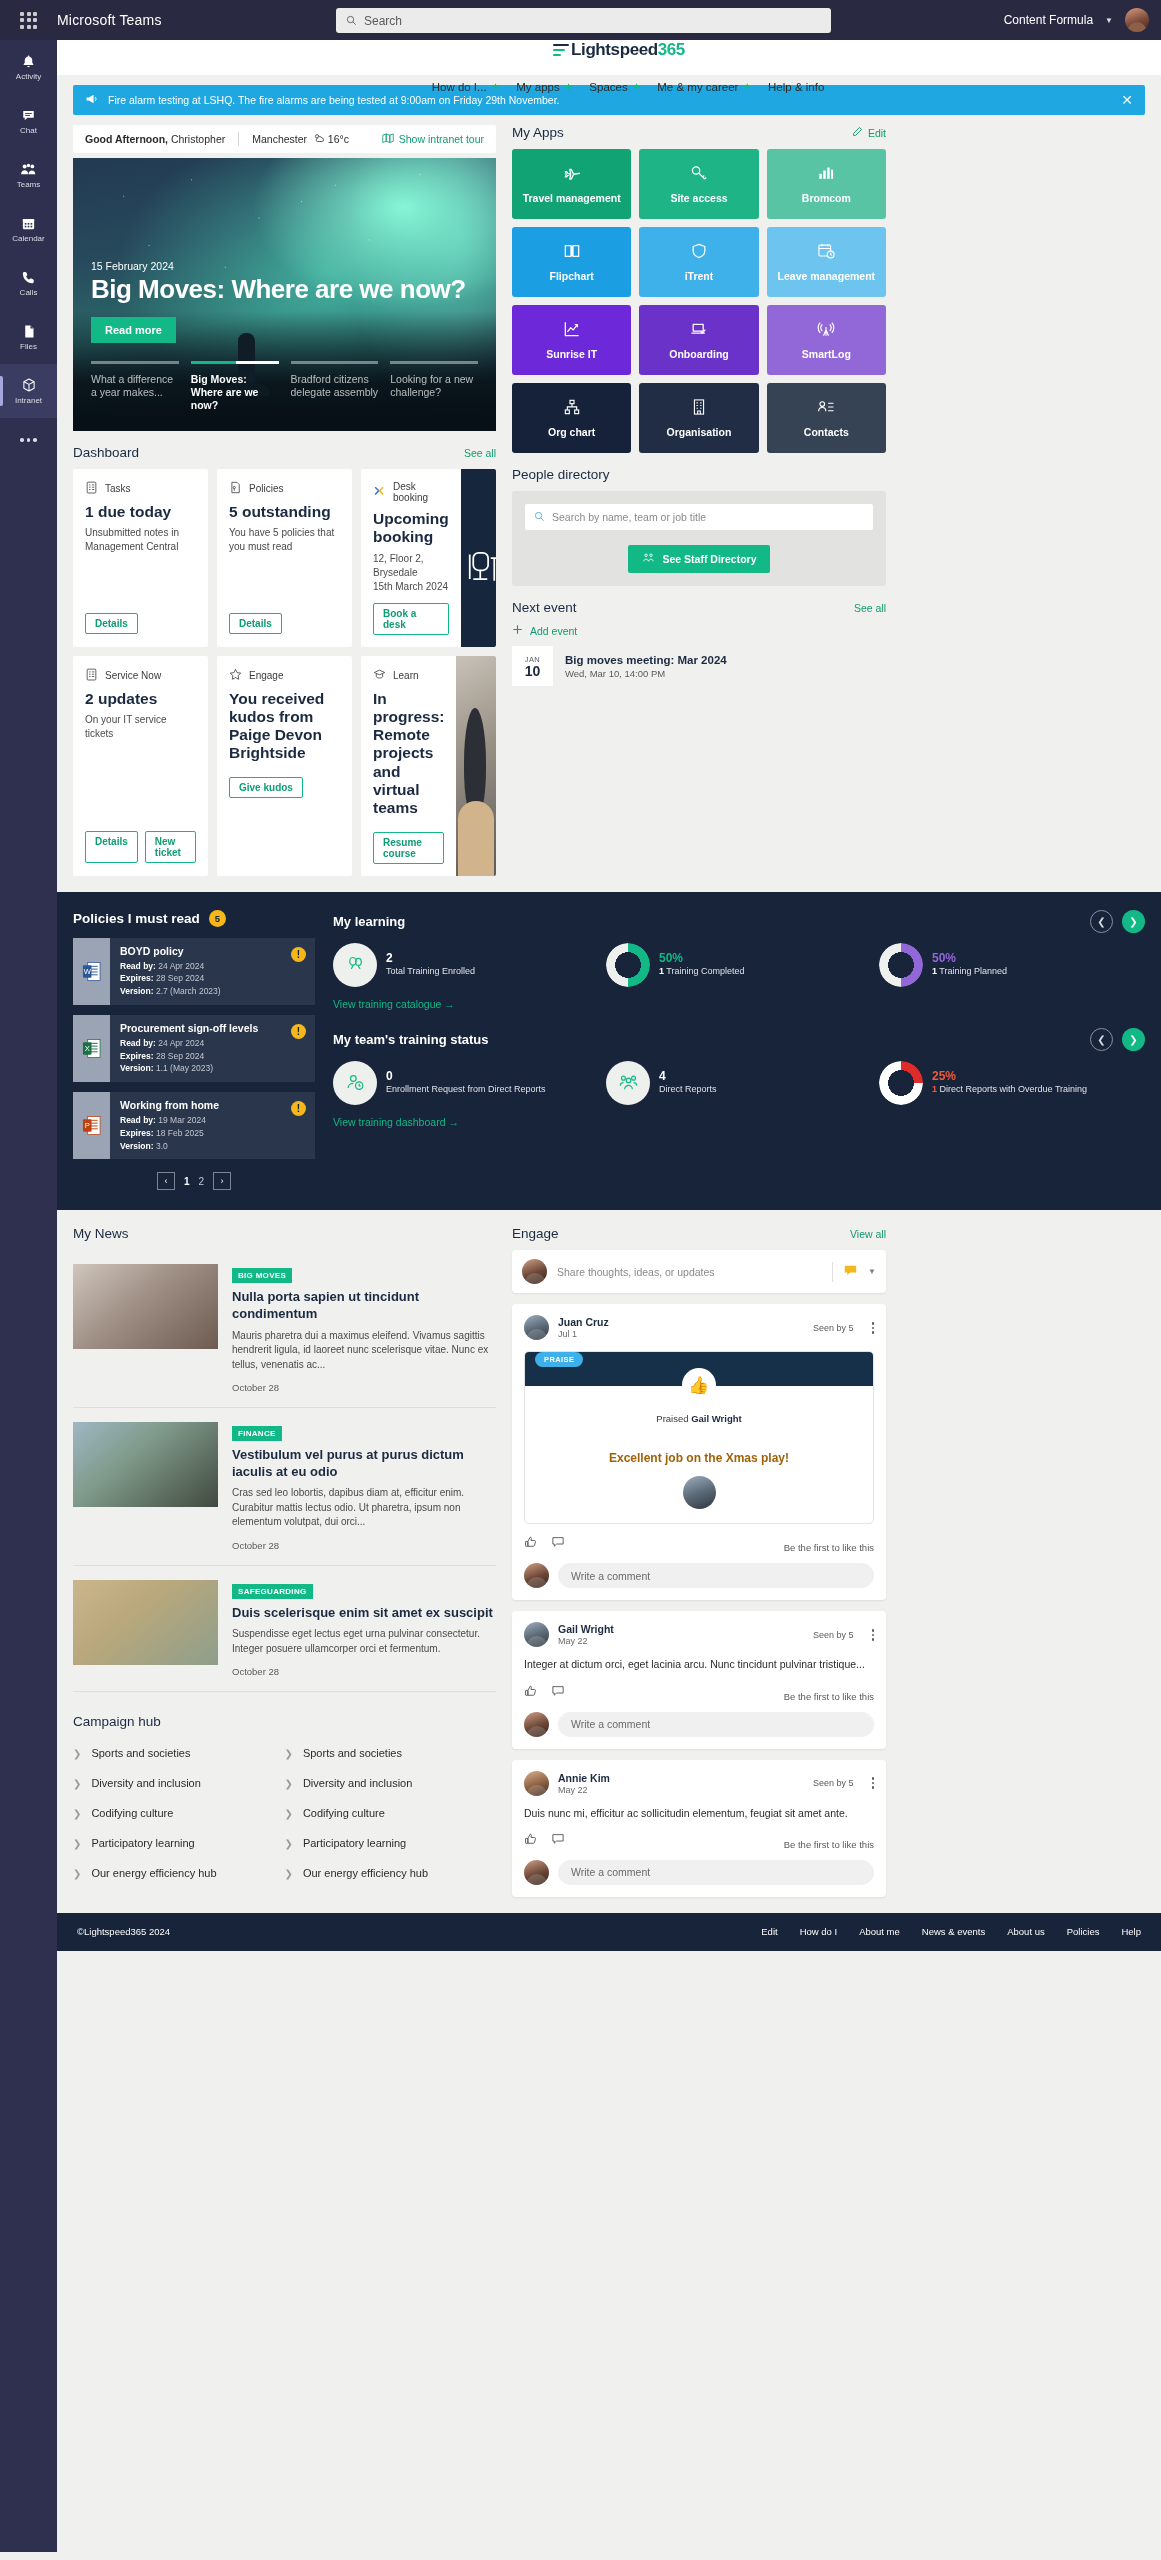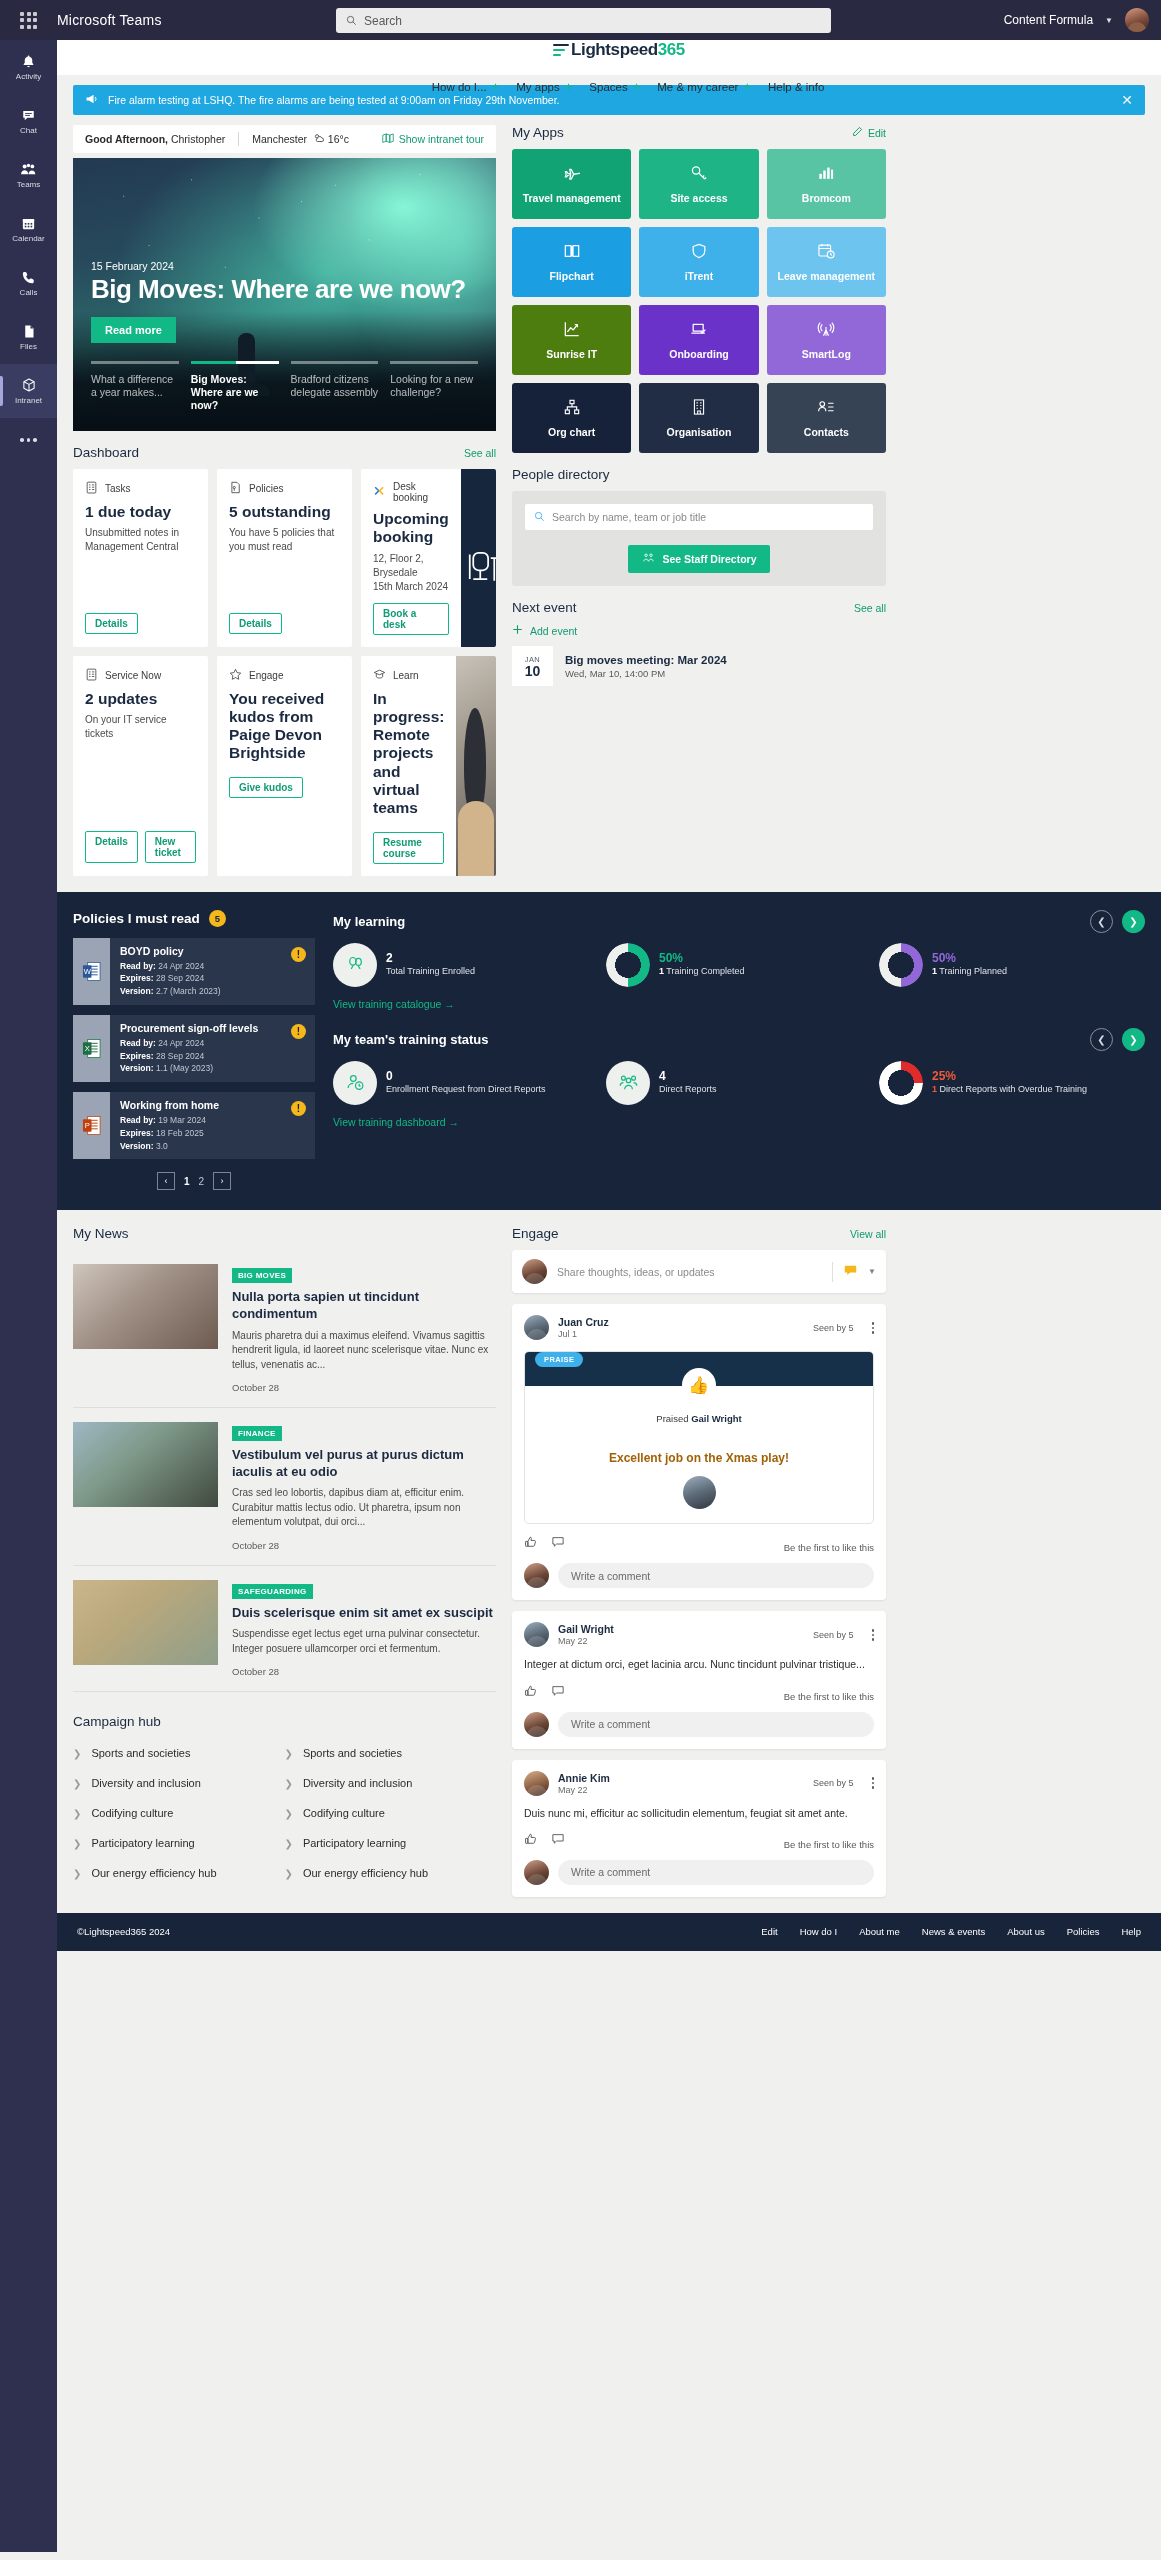--- a/index.html
+++ b/index.html
@@ -651,21 +651,21 @@
         </div>
         <div class="app-tile" style="background:#6cc4ef">
           <span><svg width="20" height="20" viewBox="0 0 24 24" fill="none" stroke="#fff" stroke-width="1.4">
                 <rect x="3.5" y="5" width="14" height="13" rx="1.4"></rect>
                 <path d="M3.5 9h14M7 3.5v3M14 3.5v3"></path>
                 <circle cx="17.6" cy="16.2" r="4.1" fill="#6cc4ef"></circle>
                 <path d="M17.6 14v2.2l1.5 1"></path>
               </svg></span>
           <span class="lbl">Leave management</span>
         </div>
-        <div class="app-tile" style="background:#4d7c0f">
+        <div class="app-tile" style="background:#6d28d9">
           <span><svg width="20" height="20" viewBox="0 0 24 24" fill="none" stroke="#fff" stroke-width="1.5" stroke-linejoin="round">
                 <path d="M4 4v16h16"></path>
                 <path d="M6.5 15.5l4-5 3 2.6 5-6.4"></path>
                 <path d="M18.5 6.7h-3.2M18.5 6.7v3.2"></path>
               </svg></span>
           <span class="lbl">Sunrise IT</span>
         </div>
         <div class="app-tile" style="background:#6a32c9">
           <span><svg width="20" height="20" viewBox="0 0 24 24" fill="none" stroke="#fff" stroke-width="1.5" stroke-linejoin="round">
                 <path d="M5 6.5h12v8H5zM3 17h16"></path>

